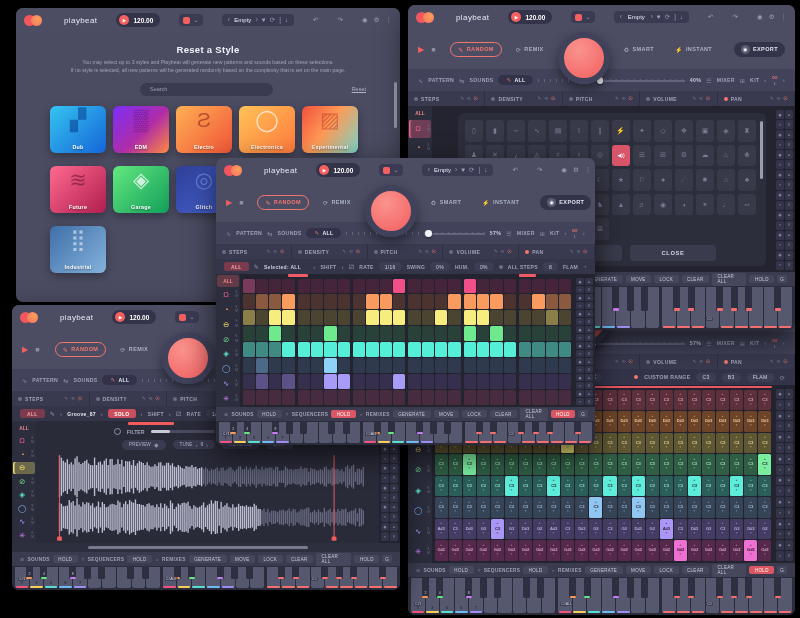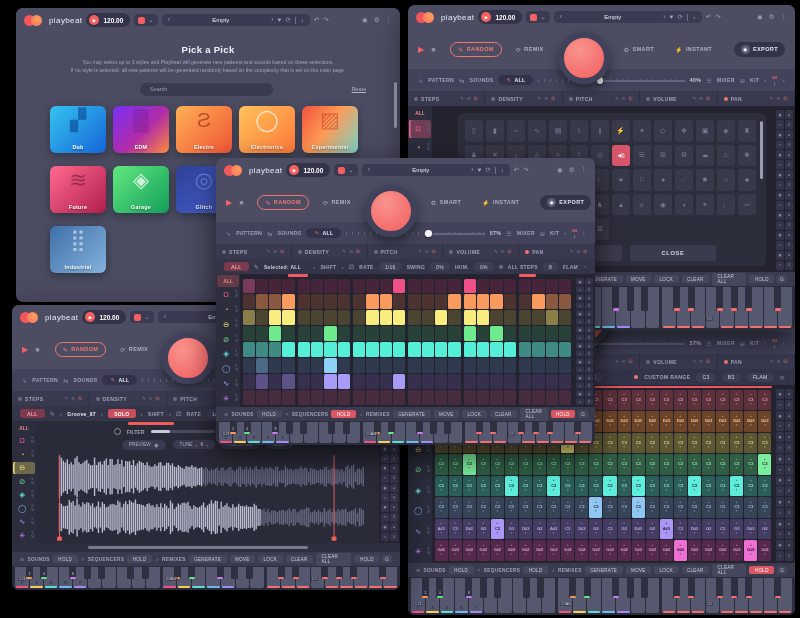--- a/index.html
+++ b/index.html
@@ -4,21 +4,21 @@
 <style>
 *{margin:0;padding:0;box-sizing:border-box}
 html,body{width:800px;height:618px;background:#000;font-family:"Liberation Sans",sans-serif;overflow:hidden;position:relative}
 .win{position:absolute;display:flex;flex-direction:column;background:#3f4055;border-radius:7px;overflow:hidden;box-shadow:0 10px 30px rgba(0,0,0,.65)}
 #win-style{left:16px;top:8px;width:384px;height:294px;z-index:1;background:#4b4c62}
 #win-pitch{left:408px;top:268px;width:387px;height:347px;z-index:2}
 #win-wave{left:12px;top:305px;width:388px;height:285px;z-index:3}
 #win-browser{left:408px;top:5px;width:387px;height:325px;z-index:4}
 #win-seq{left:216px;top:158px;width:379px;height:287px;z-index:5}
 
-.hdr{height:24px;flex:none;display:flex;align-items:center;gap:4px;padding:0 8px;background:#4c4d63}
+.hdr{height:24px;flex:none;display:flex;align-items:center;gap:19px;padding:0 8px;background:#4c4d63}
 .logo{position:relative;width:21px;height:11px;flex:none}
 .lc{position:absolute;top:0;width:11px;height:11px;border-radius:50%}
 .lc.a{left:0;background:#f2575e}
 .lc.b{left:7px;background:radial-gradient(circle at 62% 38%,#fba05c,#f66d5f)}
 .logotext{font-size:8px;color:#e7e9f4;letter-spacing:.4px}
 .bpm{display:flex;align-items:center;gap:4px;background:#33344a;border-radius:9px;padding:2px 7px 2px 3px;color:#fff}
 .bpm b{font-size:6.5px}
 .playdot{width:10px;height:10px;border-radius:50%;background:#f4605f;color:#fff;font-size:4.5px;display:flex;align-items:center;justify-content:center;font-style:normal}
 .midibox{display:flex;align-items:center;gap:3px;background:#3a3b52;border-radius:4px;padding:2.5px 4px;font-size:5.5px;color:#b6b9cc}
 .midibox .sq{width:7px;height:7px;background:#f4605f;border-radius:2px}
@@ -173,21 +173,21 @@
       </span>
 <i class="ic">↶</i>
       <i class="ic">↷</i>
 <span class="hdr-right">
         <i class="ic">◉</i>
         <i class="ic">⚙</i>
         <i class="ic">⋮</i>
       </span>
     </div>
   <div class="spbody">
-    <div class="sptitle">Pick a Pick</div>
+    <div class="sptitle">Reset a Style</div>
     <div class="spdesc">
       <span>You may select up to 3 styles and Playbeat will generate new patterns and sounds based on these selections.</span><br>
       <span>If no style is selected, all new patterns will be generated randomly based on the complexity that is set on the main page.</span>
     </div>
     <div class="sprow">
       <div class="search">Search</div>
       <span class="reset">Reset</span>
     </div>
     <div class="tilegrid" id="tilegrid">
         <div class="tile" style="background: linear-gradient(135deg, rgb(53, 196, 240) 0%, rgb(21, 101, 216) 100%);">

